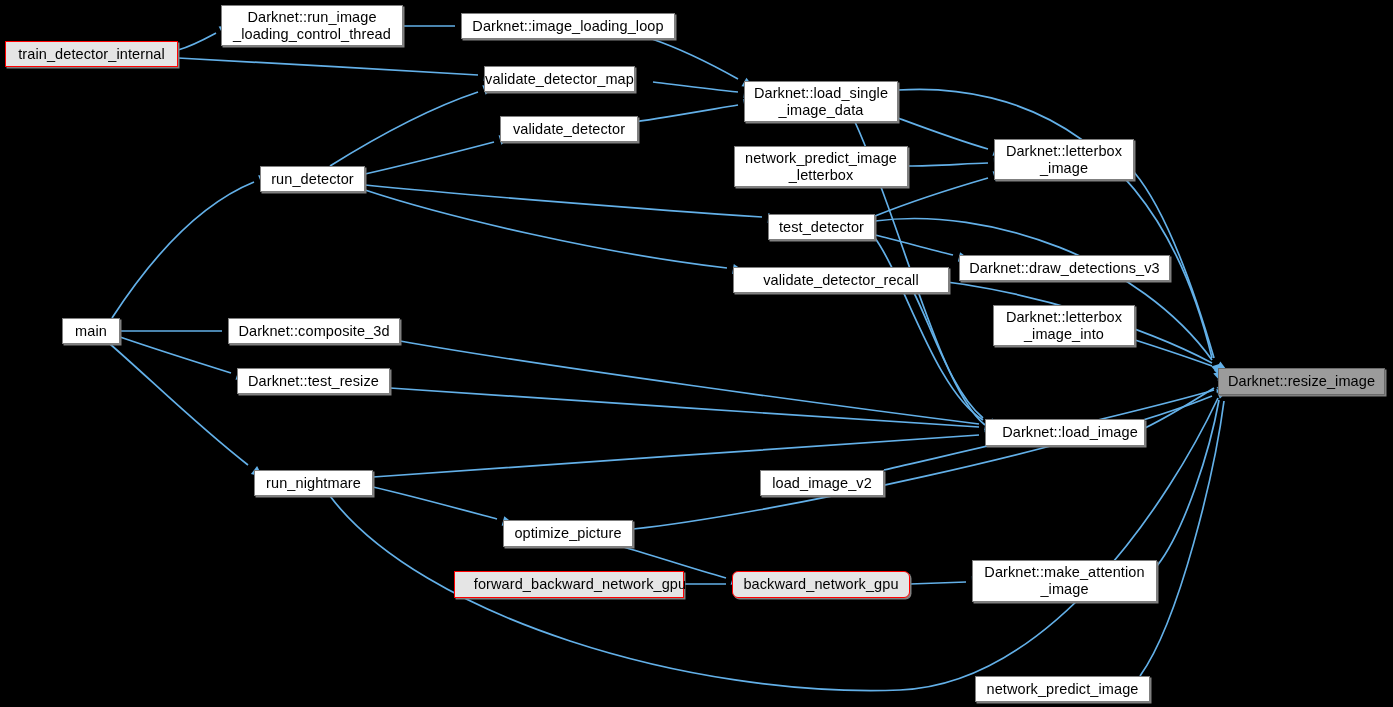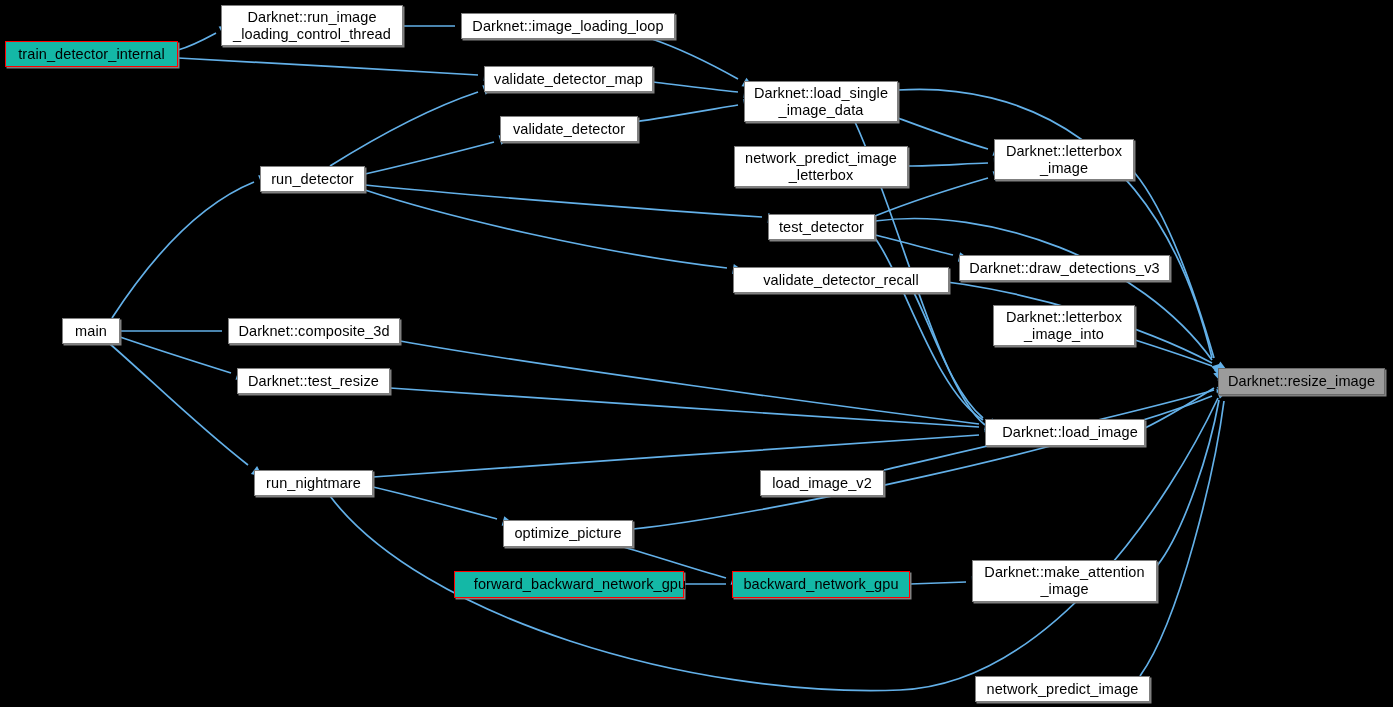--- a/index.html
+++ b/index.html
@@ -3,21 +3,21 @@
 <meta charset="utf-8">
 <style>
   html,body{margin:0;padding:0;background:#000;}
   #canvas{position:relative;width:1393px;height:707px;background:#000;overflow:hidden;
           font-family:"Liberation Sans","DejaVu Sans",sans-serif;}
   svg.edges{position:absolute;left:0;top:0;width:1393px;height:707px;}
   .node{position:absolute;box-sizing:border-box;display:flex;align-items:center;
         justify-content:center;text-align:center;background:#fff;border:1px solid #7f7f7f;
         box-shadow:1.5px 1.5px 0 0 #808080;color:#000;font-size:14.5px;line-height:17px;
         white-space:pre;letter-spacing:0.1px;}
-  .node.red{border:1.5px solid #f00;background:#14b8a6;box-shadow:1.5px 1.5px 0 0 #808080;}
+  .node.red{border:1.5px solid #f00;background:#e5e5e5;box-shadow:1.5px 1.5px 0 0 #808080;}
   .node.target{background:#9b9b9b;border:1px solid #6a6a6a;text-align:center;}
   .node span{display:block;}
 </style>
 </head>
 <body>
 
 <div id="canvas">
   <svg class="edges" id="edgeSvg">
       <path d="M178,50 C192,46 203,40 216,33" fill="none" stroke="#63b0e8" stroke-width="1.7"></path>
       <polygon points="0,-5 11,0 0,5" fill="#63b0e8" transform="translate(221,31) rotate(-28)"></polygon>
@@ -96,21 +96,21 @@
       <path d="M1157,566 C1185,530 1210,450 1219,400" fill="none" stroke="#63b0e8" stroke-width="1.7"></path>
       <polygon points="0,-5 11,0 0,5" fill="#63b0e8" transform="translate(1221,393) rotate(-80)"></polygon>
       <path d="M1140,676 C1180,620 1215,470 1224,401" fill="none" stroke="#63b0e8" stroke-width="1.7"></path>
       <polygon points="0,-5 11,0 0,5" fill="#63b0e8" transform="translate(1225,394) rotate(-83)"></polygon>
     </svg>
   <div id="nodeLayer">
       <div class="node red" style="left: 5px; top: 41px; width: 173px; height: 26px;"><span>train_detector_internal</span></div>
       <div class="node" style="left: 221px; top: 5px; width: 182px; height: 41px;"><span>Darknet::run_image
 _loading_control_thread</span></div>
       <div class="node" style="left: 461px; top: 13px; width: 214px; height: 26px;"><span>Darknet::image_loading_loop</span></div>
-      <div class="node" style="left: 484px; top: 66px; width: 169px; height: 26px;"><span>validate_detector_map</span></div>
+      <div class="node" style="left: 484px; top: 66px; width: 151px; height: 26px;"><span>validate_detector_map</span></div>
       <div class="node" style="left: 500px; top: 116px; width: 138px; height: 26px;"><span>validate_detector</span></div>
       <div class="node" style="left: 744px; top: 81px; width: 154px; height: 41px;"><span>Darknet::load_single
 _image_data</span></div>
       <div class="node" style="left: 994px; top: 139px; width: 140px; height: 41px;"><span>Darknet::letterbox
 _image</span></div>
       <div class="node" style="left: 734px; top: 146px; width: 174px; height: 41px;"><span>network_predict_image
 _letterbox</span></div>
       <div class="node" style="left: 260px; top: 166px; width: 105px; height: 26px;"><span>run_detector</span></div>
       <div class="node" style="left: 768px; top: 214px; width: 107px; height: 26px;"><span>test_detector</span></div>
       <div class="node" style="left: 959px; top: 255px; width: 211px; height: 26px;"><span>Darknet::draw_detections_v3</span></div>
@@ -121,16 +121,16 @@
       <div class="node" style="left: 228px; top: 318px; width: 172px; height: 26px;"><span>Darknet::composite_3d</span></div>
       <div class="node" style="left: 237px; top: 368px; width: 153px; height: 26px;"><span>Darknet::test_resize</span></div>
       <div class="node target" style="left: 1218px; top: 368px; width: 167px; height: 27px;"><span>Darknet::resize_image</span></div>
       <div class="node" style="left: 985px; top: 419px; width: 160px; height: 27px; padding-left: 10px;"><span>Darknet::load_image</span></div>
       <div class="node" style="left: 254px; top: 470px; width: 119px; height: 26px;"><span>run_nightmare</span></div>
       <div class="node" style="left: 760px; top: 470px; width: 124px; height: 26px;"><span>load_image_v2</span></div>
       <div class="node" style="left: 503px; top: 520px; width: 130px; height: 27px;"><span>optimize_picture</span></div>
       <div class="node" style="left: 972px; top: 560px; width: 185px; height: 42px;"><span>Darknet::make_attention
 _image</span></div>
       <div class="node red" style="left: 454px; top: 571px; width: 230px; height: 27px; padding-left: 22px;"><span>forward_backward_network_gpu</span></div>
-      <div class="node red" style="left: 732px; top: 571px; width: 178px; height: 27px;"><span>backward_network_gpu</span></div>
+      <div class="node red" style="left: 732px; top: 571px; width: 178px; height: 27px; border-radius: 6px;"><span>backward_network_gpu</span></div>
       <div class="node" style="left: 975px; top: 676px; width: 175px; height: 26px;"><span>network_predict_image</span></div>
     </div>
 </div>
 
 </body></html>

